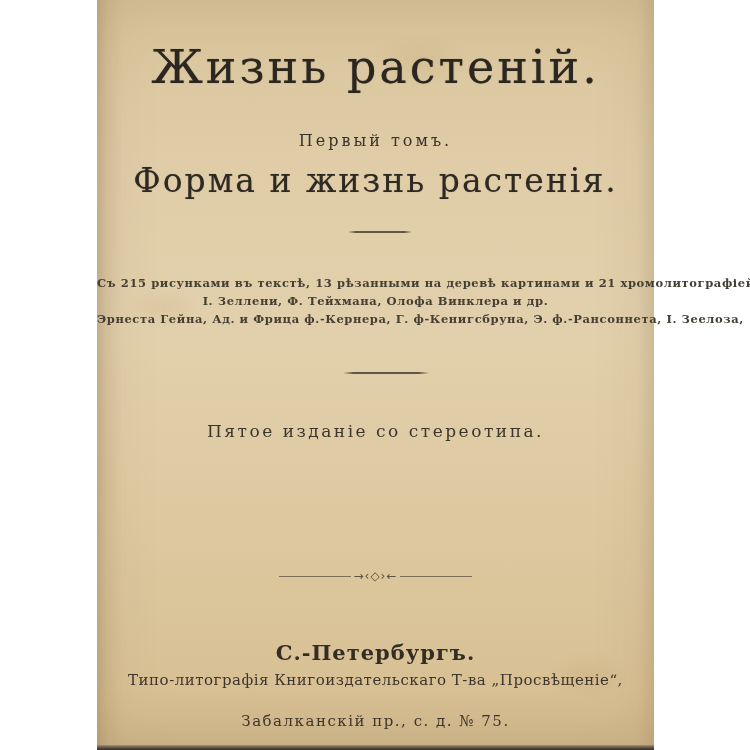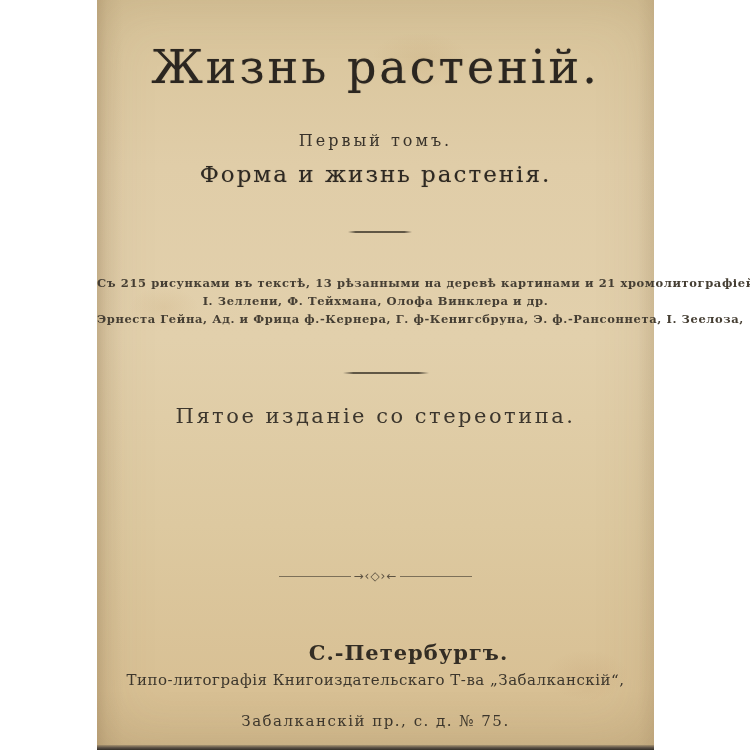--- a/index.html
+++ b/index.html
@@ -57,21 +57,21 @@
     text-shadow: 0 0 1px rgba(43,38,32,0.45);
   }
   .volume {
     top: 131px;
     font-size: 16px;
     letter-spacing: 3px;
     color: #38322a;
   }
   .subtitle {
     top: 161px;
-    font-size: 23px;
+    font-size: 33px;
     letter-spacing: 2px;
     color: #2e2922;
     text-shadow: 0 0 1px rgba(43,38,32,0.35);
   }
   .rule {
     position: absolute;
     height: 2px;
     background: linear-gradient(90deg, rgba(90,80,64,0) 0%, rgba(74,66,52,0.85) 12%, rgba(74,66,52,0.85) 88%, rgba(90,80,64,0) 100%);
   }
   .rule-1 { top: 231px; left: 251px; width: 64px; }
@@ -83,22 +83,22 @@
     width: 100%;
     text-align: center;
     font-size: 11.5px;
     font-weight: 700;
     line-height: 18px;
     letter-spacing: 0.6px;
     color: #453e33;
     white-space: nowrap;
   }
   .edition {
-    top: 404px;
-    font-size: 21px;
+    top: 421px;
+    font-size: 17px;
     letter-spacing: 2.5px;
     color: #3c362d;
   }
   .ornament {
     position: absolute;
     top: 570px;
     left: 0;
     width: 100%;
     display: flex;
     align-items: center;
@@ -116,21 +116,20 @@
     line-height: 12px;
     padding: 0 3px;
     font-family: "DejaVu Sans", sans-serif;
   }
   .city {
     top: 640px;
     font-size: 21px;
     font-weight: 700;
     letter-spacing: 1px;
     color: #332d24;
-    padding-left: 33px;
   }
   .publisher {
     top: 671px;
     font-size: 15px;
     letter-spacing: 0.5px;
     color: #3c362c;
   }
   .address {
     top: 712px;
     font-size: 15px;
@@ -163,19 +162,19 @@
     <div class="txt edition">Пятое изданіе со стереотипа.</div>
 
     <div class="ornament">
       <span class="orn-line"></span>
       <span class="orn-center">→‹◇›←</span>
       <span class="orn-line"></span>
     </div>
 
     <div class="txt city">С.-Петербургъ.</div>
 
-    <div class="txt publisher">Типо-литографія Книгоиздательскаго Т-ва „Забалканскій“,</div>
+    <div class="txt publisher">Типо-литографія Книгоиздательскаго Т-ва „Просвѣщеніе“,</div>
 
     <div class="txt address">Забалканскій пр., с. д. № 75.</div>
 
     <div class="bottom-edge"></div>
   </div>
 </div>
 
 </body></html>

